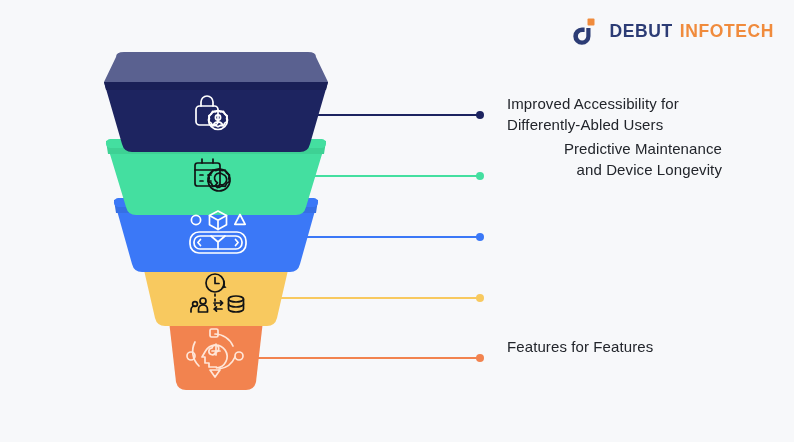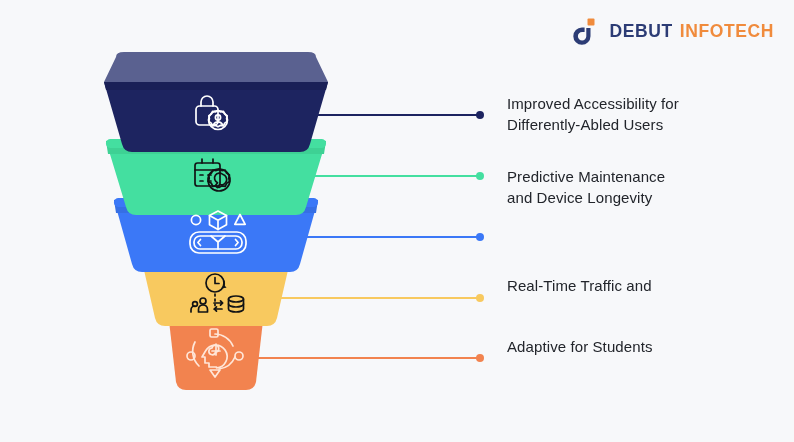--- a/index.html
+++ b/index.html
@@ -187,27 +187,26 @@
   <div class="connector" style="left:256px;top:357px;width:225px;">
     <span class="line" style="background:#f2834f;"></span>
     <span class="dot" style="background:#f2834f;"></span>
   </div>
 
   <div class="label" style="top:93px;">
     <div>Improved Accessibility for</div>
     <div>Differently-Abled Users</div>
   </div>
 
-  <div class="label" style="top:166px;">
+  <div class="label" style="top:138px;text-align:right;">
     <div>Predictive Maintenance</div>
     <div>and Device Longevity</div>
   </div>
 
 
   <div class="label" style="top:275px;">
-    <div>Real-Time Traffic and</div>
   </div>
 
   <div class="label" style="top:336px;">
-    <div>Adaptive for Students</div>
+    <div>Features for Features</div>
   </div>
 
 </div>
 
 </body></html>

